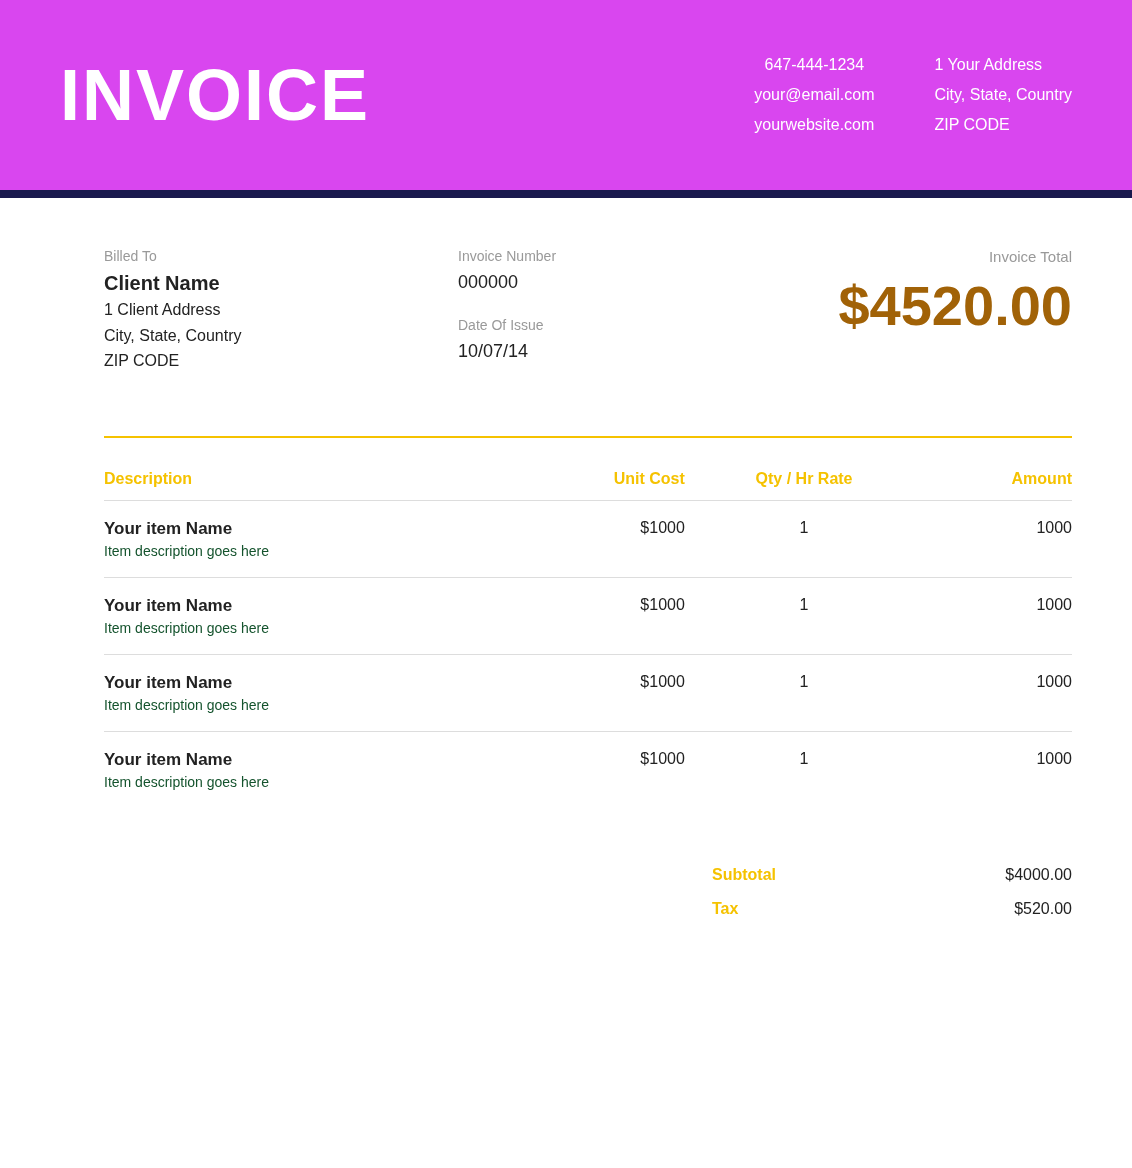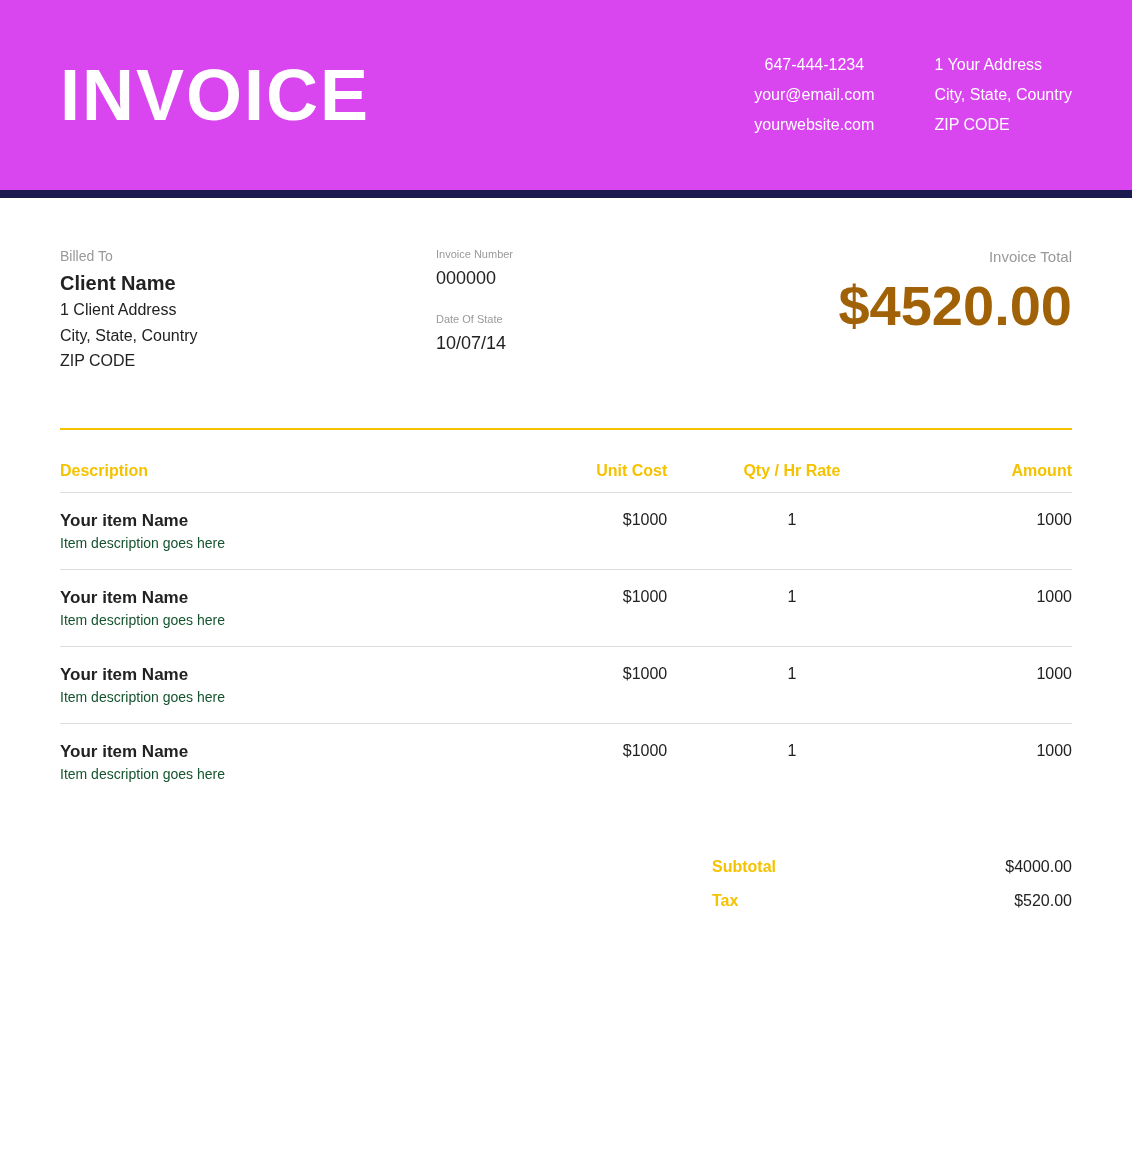--- a/index.html
+++ b/index.html
@@ -50,20 +50,21 @@
       text-align: left;
     }
 
     .header-divider {
       height: 8px;
       background-color: #1a1a4e;
     }
 
     .content {
       padding: 50px 60px 60px 60px;
+      margin-left: 44px;
     }
 
     .billing-section {
       display: flex;
       justify-content: space-between;
       align-items: flex-start;
       margin-bottom: 50px;
     }
 
     .billed-to-block {
@@ -88,21 +89,21 @@
       color: #222;
       line-height: 1.6;
     }
 
     .invoice-meta-block {
       flex: 0 0 220px;
     }
 
     .meta-label {
       color: #999;
-      font-size: 11px;
+      font-size: 14px;
       margin-bottom: 8px;
     }
 
     .meta-value {
       font-size: 18px;
       color: #222;
       font-weight: 500;
       margin-bottom: 24px;
     }
 
@@ -237,21 +238,21 @@
       <div class="label-small">Billed To</div>
       <div class="client-name">Client Name</div>
       <div class="client-address-line">1 Client Address</div>
       <div class="client-address-line">City, State, Country</div>
       <div class="client-address-line">ZIP CODE</div>
     </div>
 
     <div class="invoice-meta-block">
       <div class="meta-label">Invoice Number</div>
       <div class="meta-value">000000</div>
-      <div class="meta-label">Date Of State</div>
+      <div class="meta-label">Date Of Issue</div>
       <div class="meta-value">10/07/14</div>
     </div>
 
     <div class="invoice-total-block">
       <div class="total-label">Invoice Total</div>
       <div class="total-value">$4520.00</div>
     </div>
 
   </div>
 

